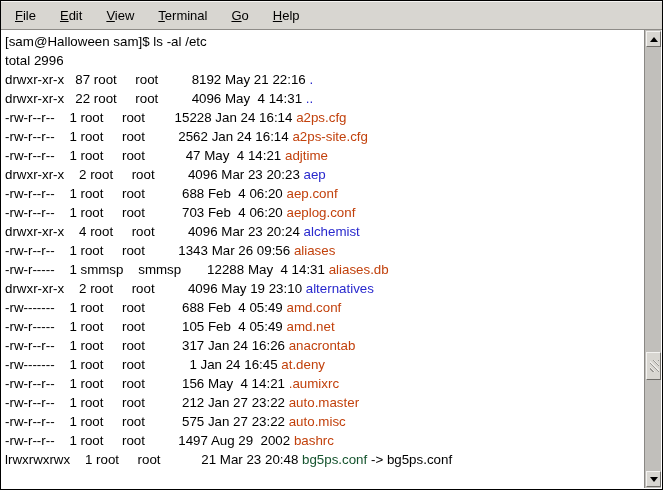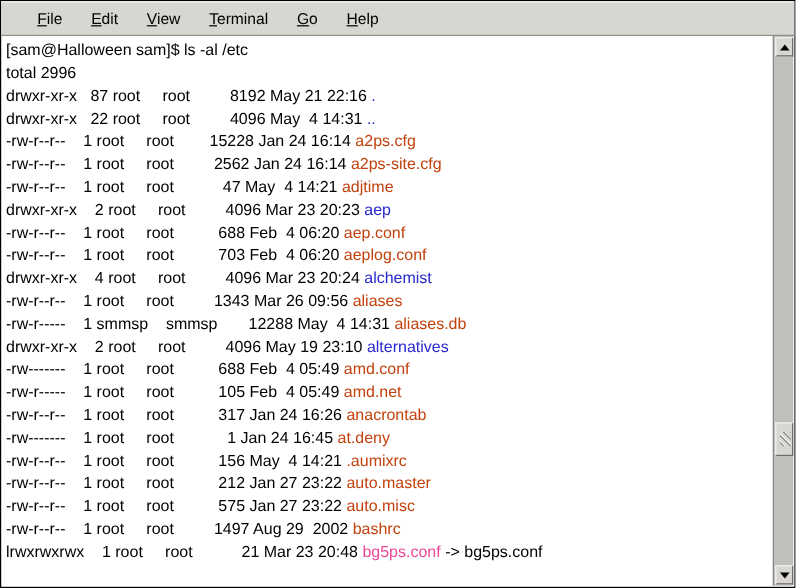--- a/index.html
+++ b/index.html
@@ -5,37 +5,37 @@
   html,body{margin:0;padding:0;background:#fff;}
   .window{
     position:relative;width:663px;height:490px;box-sizing:border-box;
     border:1px solid #000;background:#fff;overflow:hidden;
   }
   .menubar{
     height:28px;background:#d8d6d1;
     border-bottom:1px solid #8e8c88;
     box-shadow:inset 0 1px 0 #f5f4f2;
     display:flex;align-items:center;
-    padding-left:22px;
+    padding-left:6px;
     font-family:"Liberation Sans",sans-serif;font-size:13px;color:#000;
   }
   .menu-item{
     display:inline-block;padding:4px 8px;margin-right:8px;cursor:default;
   }
   .menu-item::first-letter{text-decoration:underline;}
   .term-screen{
     position:absolute;left:1px;top:29px;right:18px;bottom:1px;
     background:#ffffff;overflow:hidden;
     padding:2px 0 0 3px;
     font-family:Liberation Sans, sans-serif;
     font-size:13.333px;line-height:19px;color:#000;
   }
   .row{white-space:pre;height:19px;}
   .name-directory{color:#2828cd;}
-  .name-symlink{color:#ec4899;}
+  .name-symlink{color:#14532d;}
   .name-file{color:#c2410c;}
   .scrollbar{
     position:absolute;top:29px;right:1px;bottom:1px;width:17px;
     background:#c1bfbb;border-left:1px solid #8a8884;box-sizing:border-box;
   }
   .sb-btn{
     position:absolute;left:1px;width:15px;height:16px;background:#d8d6d1;
     border:1px solid;border-color:#f4f3f1 #6f6d69 #6f6d69 #f4f3f1;
     box-sizing:border-box;display:flex;align-items:center;justify-content:center;
   }

